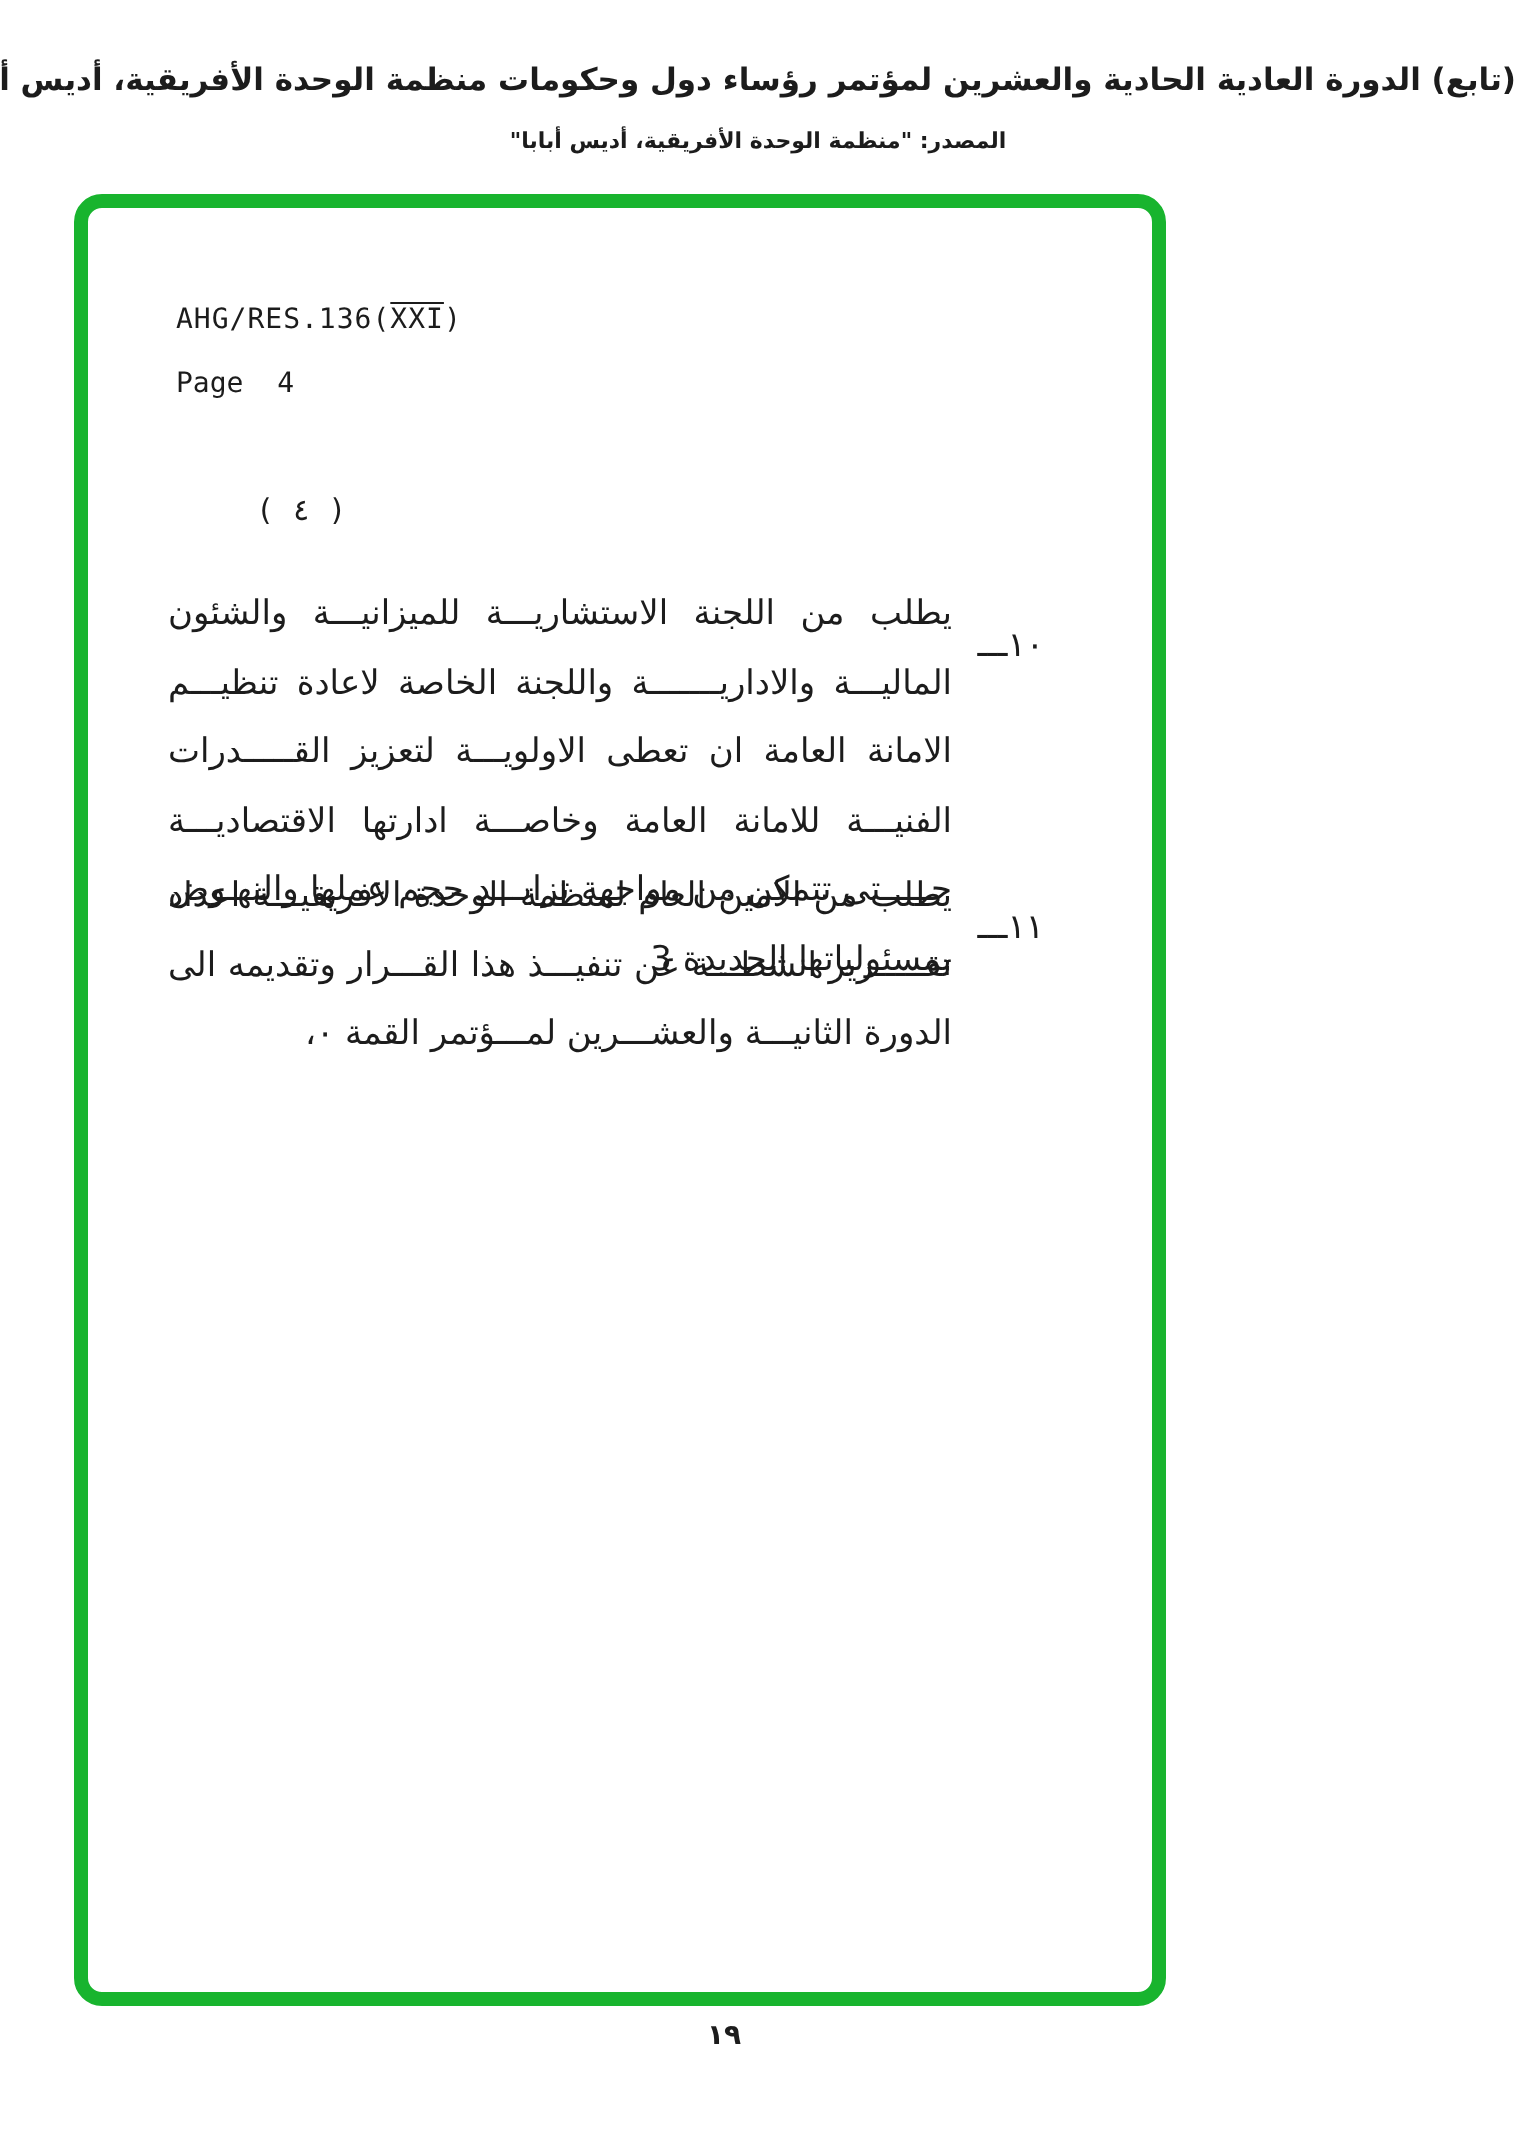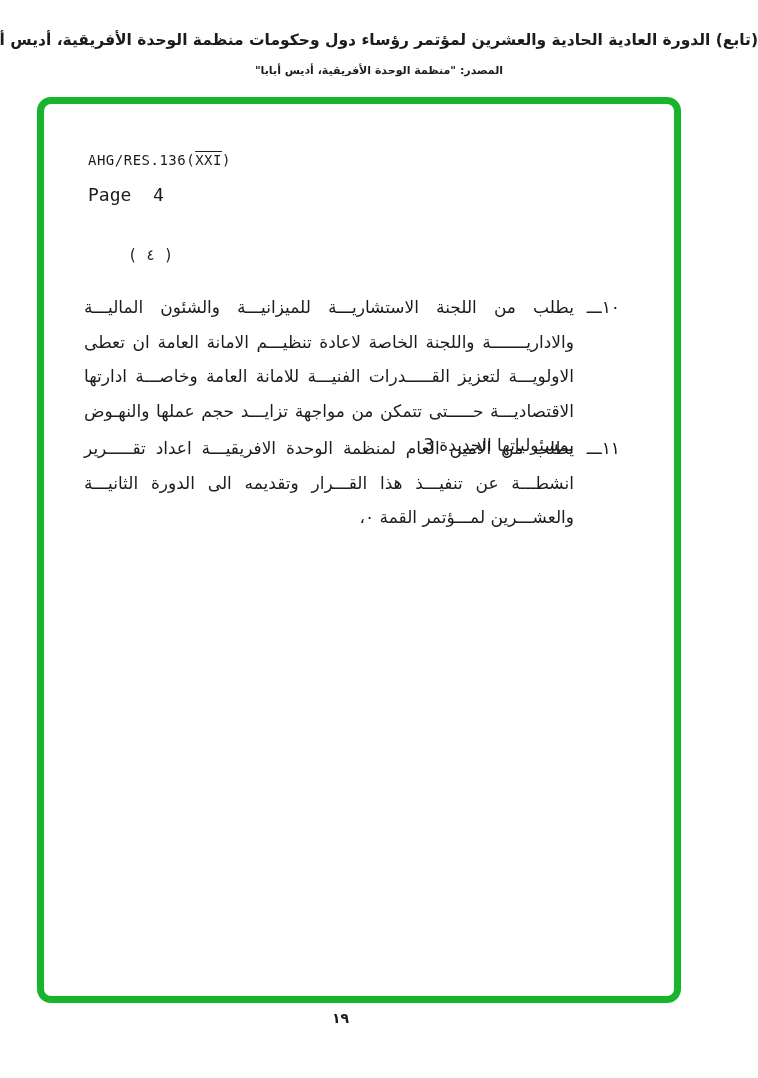--- a/index.html
+++ b/index.html
@@ -31,42 +31,42 @@
     text-align: center;
     direction: rtl;
     font-weight: bold;
     font-size: 11px;
   }
 
   
   .frame {
     position: absolute;
     left: 37px; top: 97px;
-    width: 644px; height: 906px;
+    width: 546px; height: 906px;
     box-sizing: border-box;
     border: 7px solid #18b42e;
     border-radius: 14px;
     background: #ffffff;
   }
 
   
   .ref-line {
     position: absolute;
     left: 44px; top: 48px;
     font-family: "DejaVu Sans Mono", monospace;
     font-size: 14px;
     letter-spacing: 0.5px;
     white-space: pre;
   }
   .ref-session { text-decoration: overline; }
   .page-label {
     position: absolute;
     left: 44px; top: 80px;
     font-family: "DejaVu Sans Mono", monospace;
-    font-size: 18px;
+    font-size: 14px;
     white-space: pre;
   }
   .section-marker {
     position: absolute;
     left: 84px; top: 142px;
     font-family: "DejaVu Sans Mono", "DejaVu Sans", monospace;
     font-size: 15px;
     letter-spacing: 2px;
     white-space: pre;
   }
@@ -75,32 +75,33 @@
   .para {
     position: absolute;
     left: 40px; right: 100px;
     direction: rtl;
     text-align: justify;
     font-size: 17px;
     line-height: 34.5px;
   }
   .para-number {
     position: absolute;
-    right: -46px; top: 0;
+    right: -46px; top: 16px;
     white-space: nowrap;
+    font-family: Liberation Serif, serif;
   }
   .para-10 { top: 186px; }
   .para-11 { top: 327px; }
 
   
   .folio {
     position: absolute;
     left: 332px; top: 1010px;
     width: 60px;
-    text-align: left;
+    text-align: center;
     direction: rtl;
     font-weight: bold;
     font-size: 14px;
   }
 </style>
 </head>
 <body style="color: rgb(28, 28, 28);">
 
 <div>
 

